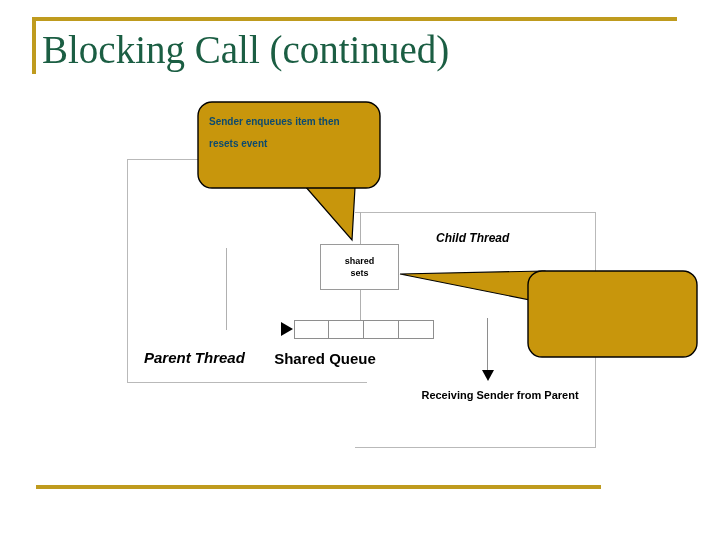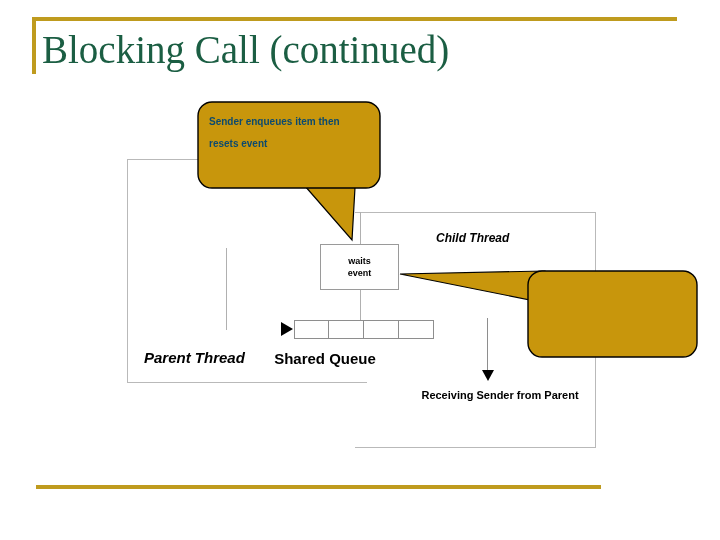--- a/index.html
+++ b/index.html
@@ -266,22 +266,22 @@
   <div class="frame frame-child"></div>
 
   <div class="vline vline-parent-arm"></div>
   <div class="vline vline-evt-up"></div>
   <div class="vline vline-evt-down"></div>
 
   <div class="lbl lbl-parent-thread">Parent Thread</div>
   <div class="lbl lbl-child-thread">Child Thread</div>
 
   <div class="shared-event-box">
-    <span>waits</span>
-    <span>event</span>
+    <span>shared</span>
+    <span>sets</span>
   </div>
 
   <div class="queue-arrow"></div>
   <div class="queue">
     <div class="queue-cell"></div>
     <div class="queue-cell"></div>
     <div class="queue-cell"></div>
     <div class="queue-cell"></div>
   </div>
   <div class="lbl lbl-shared-queue">Shared Queue</div>

